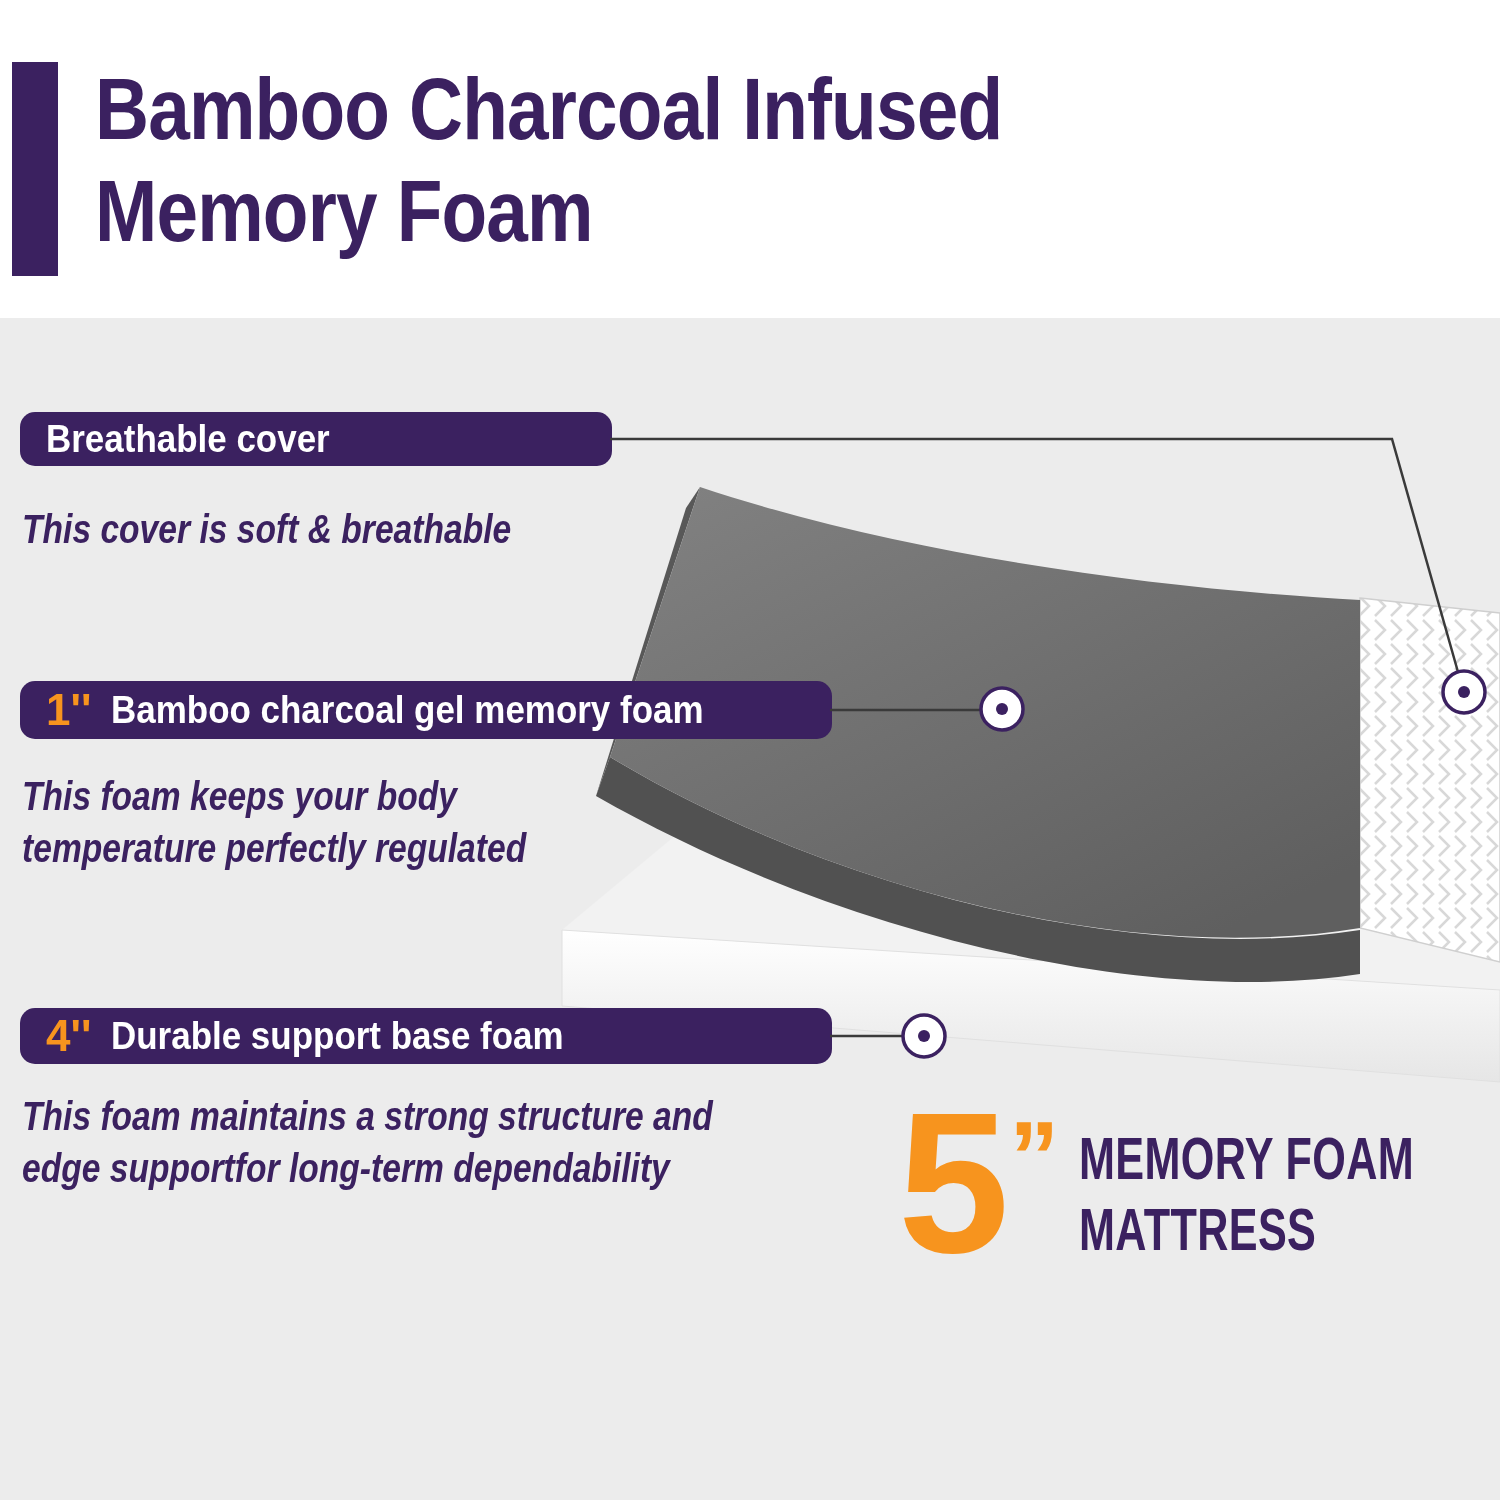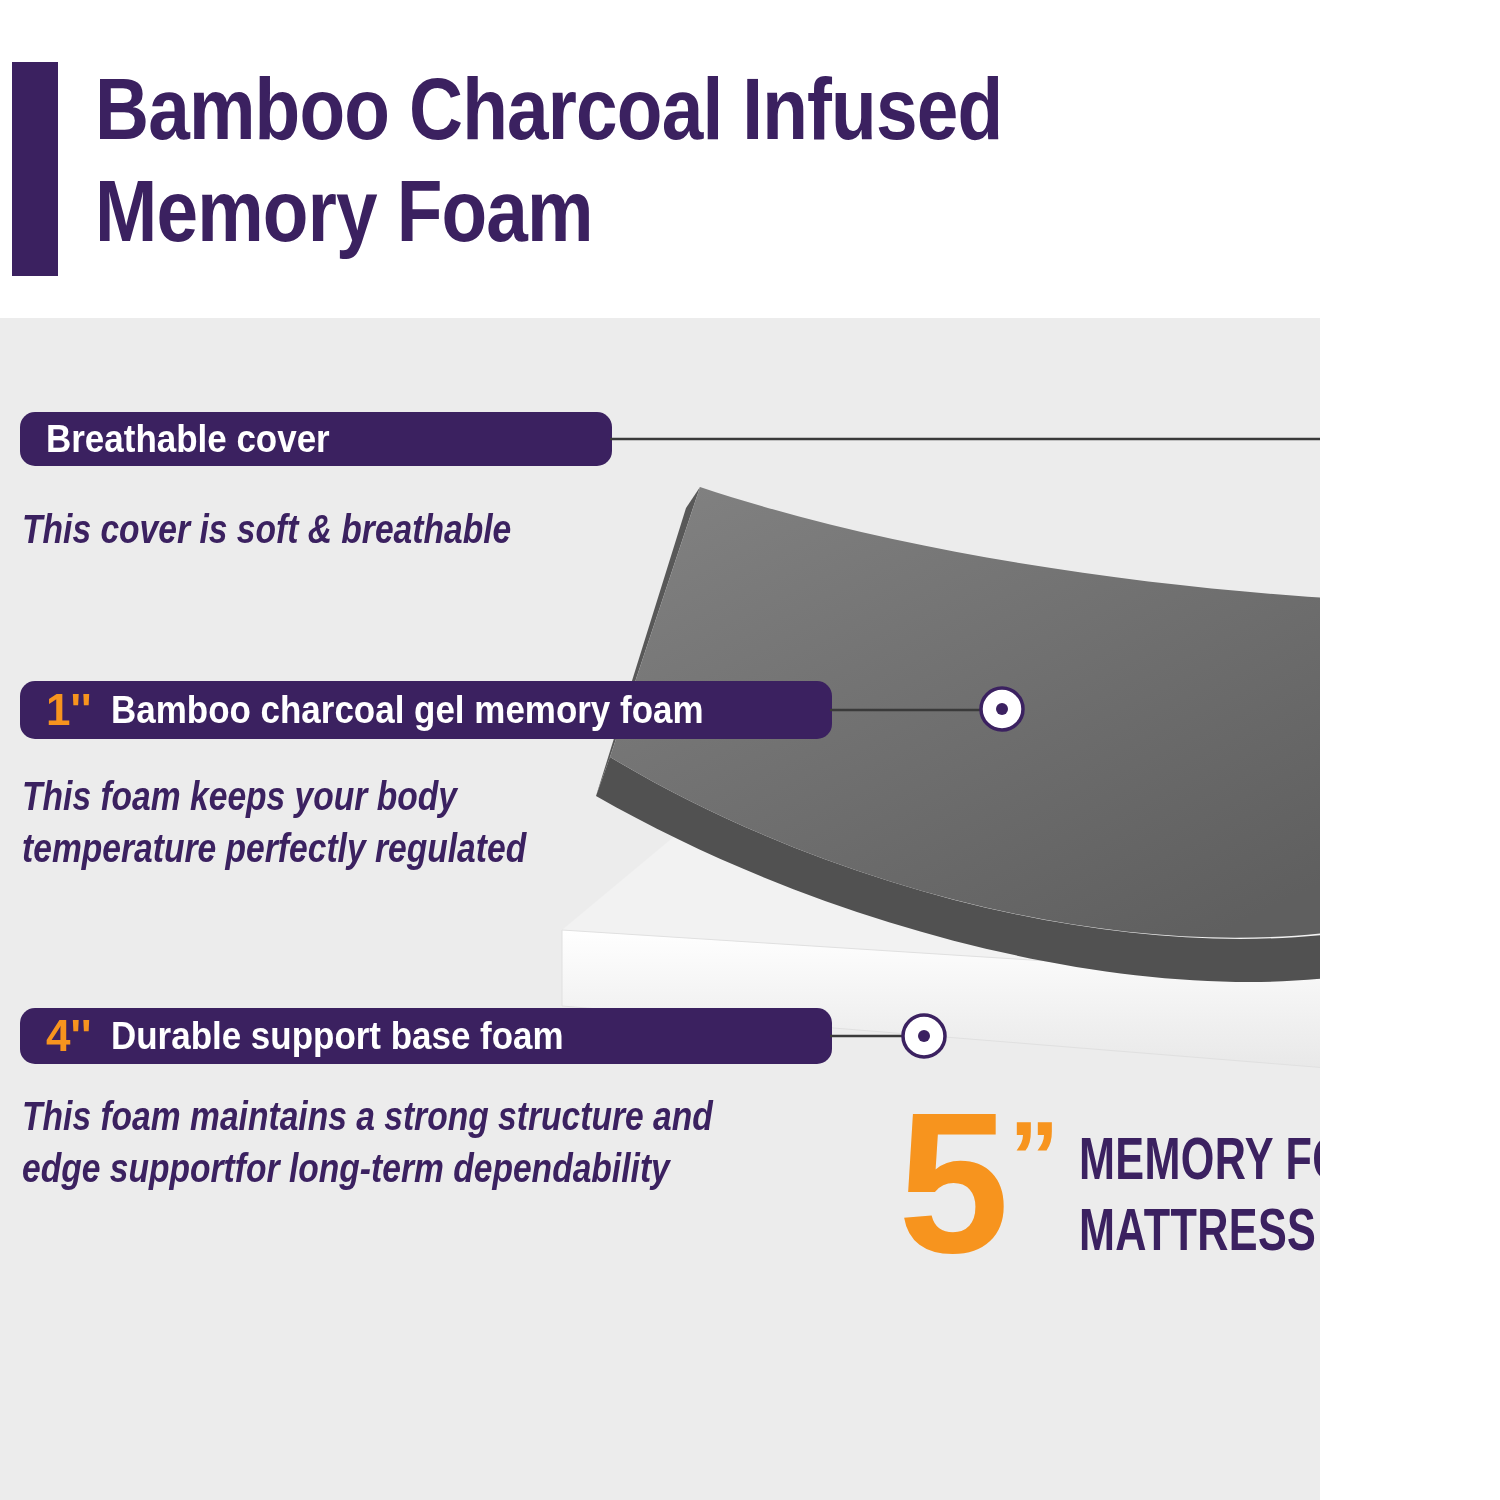--- a/index.html
+++ b/index.html
@@ -1,20 +1,20 @@
 <!DOCTYPE html>
 <html><head>
 <meta charset="utf-8">
 <style>
   * { margin:0; padding:0; box-sizing:border-box; }
   html,body { background:#ffffff; }
   body { font-family:"Liberation Sans", sans-serif; }
 
   .canvas {
-    position:relative; width:1320px; height:1500px;
+    position:relative; width:1500px; height:1500px;
     background:#ffffff; overflow:hidden;
   }
 
   .gray-bg {
     position:absolute; left:0; top:318px; width:1500px; height:1182px;
     background:#ececec;
   }
 
   .accent-bar {
     position:absolute; left:12px; top:62px; width:46px; height:214px;

